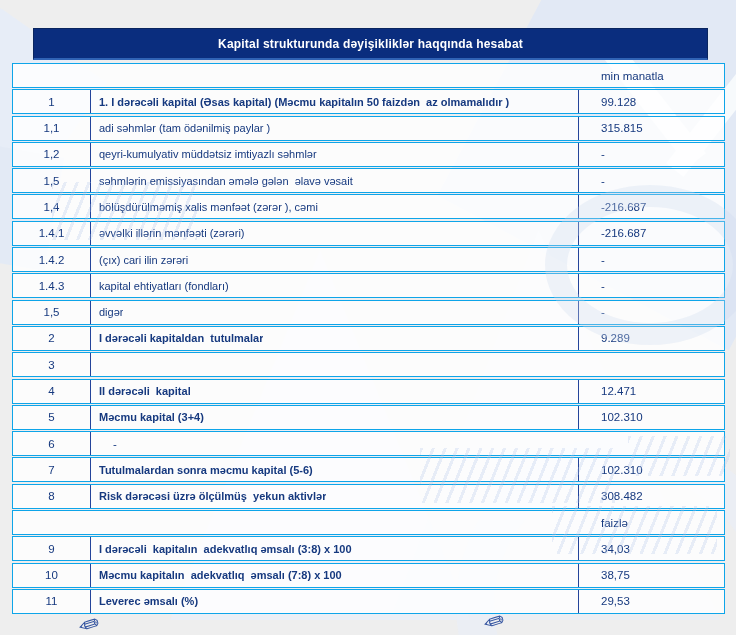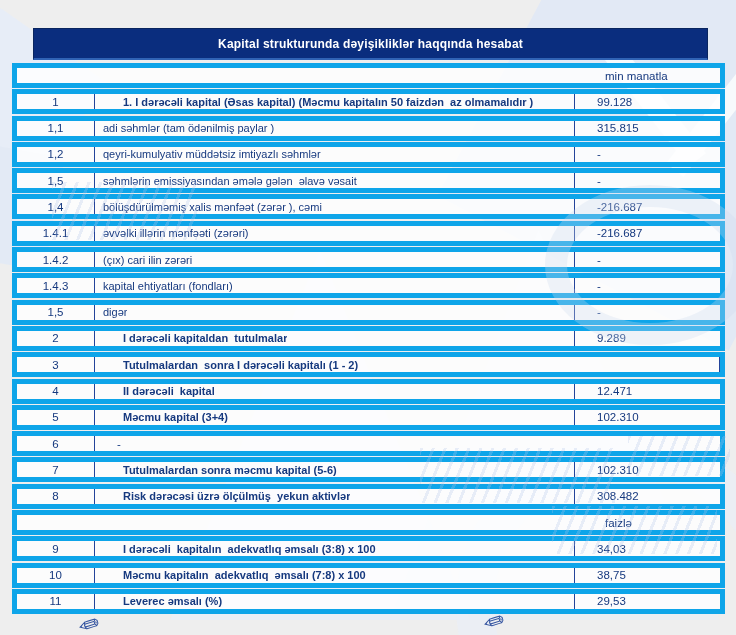--- a/index.html
+++ b/index.html
@@ -51,21 +51,21 @@
     display:flex; align-items:center; justify-content:center;
   }
   .titlebar span {
     color:#ffffff; font-size:12px; font-weight:bold; letter-spacing:.2px;
   }
   
   .table { position:absolute; z-index:1; left:12px; top:63px; width:713px; }
   .t-row {
     display:flex; align-items:stretch;
     height:25px; margin-bottom:1.3px;
-    border:5px solid #0ea5e9;
+    border:1px solid #0ea5e9;
     background:rgba(255,255,255,.82);
   }
   .c-num {
     width:78px; flex:none;
     border-right:1px solid #24449a;
     display:flex; align-items:center; justify-content:center;
     font-size:11.5px;
   }
   .c-label {
     flex:1 1 auto; min-width:0;
@@ -74,21 +74,21 @@
     padding:0 6px 0 8px;
     font-size:11px;
   }
   .c-label span { white-space:pre; overflow:hidden; }
   .c-value {
     width:145px; flex:none;
     display:flex; align-items:center;
     padding-left:22px;
     font-size:11.5px;
   }
-  .t-row.bold .c-label { font-weight:bold;margin-left:20px; }
+  .t-row.bold .c-label { font-weight:bold; }
   .t-row.unit .c-unit {
     flex:1; display:flex; align-items:center;
     padding-left:588px; font-size:11.5px; white-space:pre;
   }
   
   .pen {
     position:absolute; z-index:2;
     font-size:24px; color:#33539f;
     transform:rotate(118deg);
   }
@@ -239,23 +239,20 @@
     </div>
     <div class="c-value">
       <span>9.289</span>
     </div>
   </div>
 
   <div class="t-row bold">
     <div class="c-num">
       <span>3</span>
     </div>
-    <div class="c-label">
-      <span>Tutulmalardan  sonra I dərəcəli kapitalı (1 - 2)</span>
-    </div>
   </div>
 
   <div class="t-row bold">
     <div class="c-num">
       <span>4</span>
     </div>
     <div class="c-label">
       <span>II dərəcəli  kapital</span>
     </div>
     <div class="c-value">

